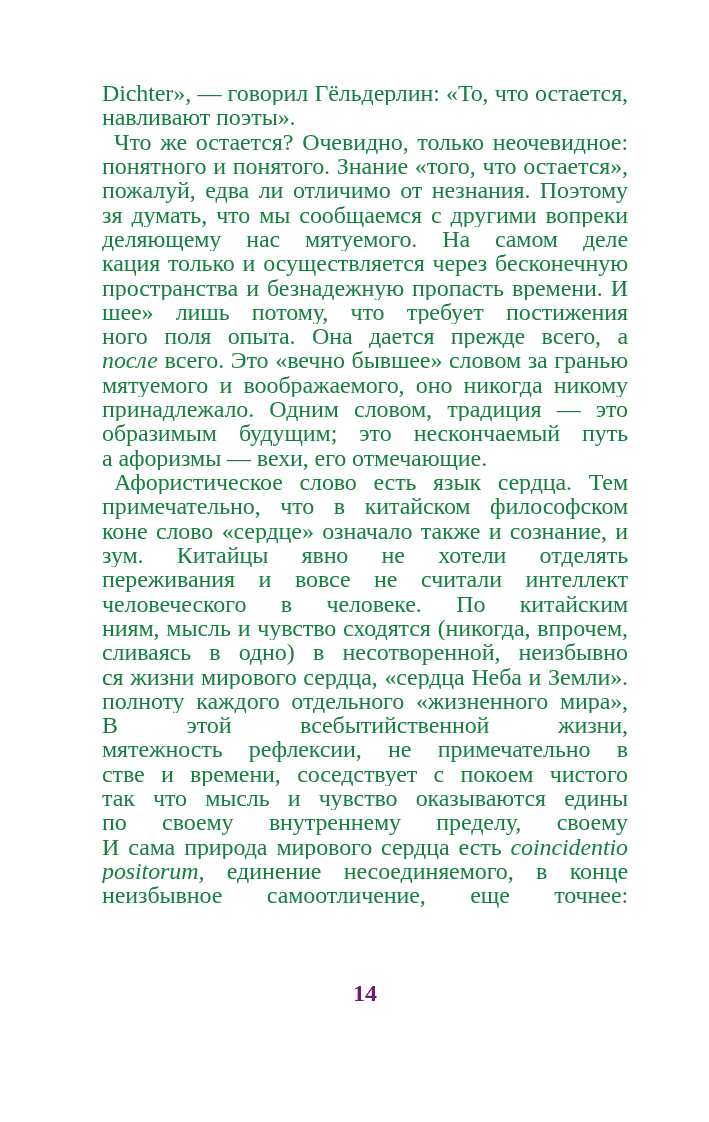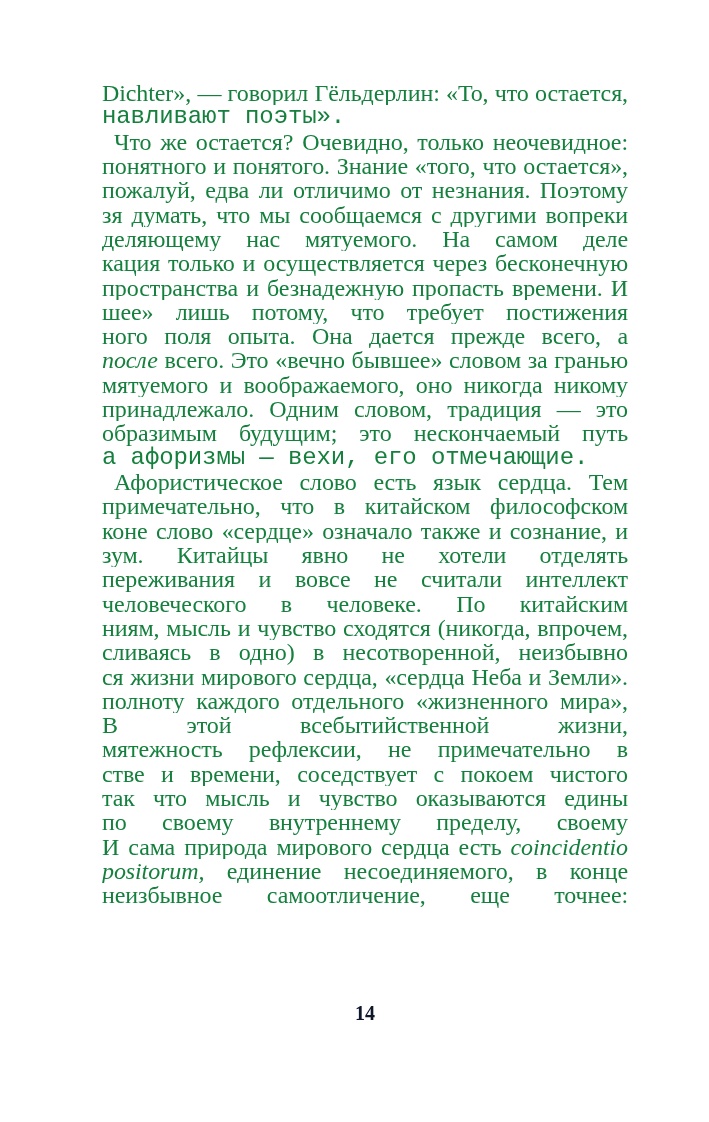--- a/index.html
+++ b/index.html
@@ -27,37 +27,36 @@
   }
   .line {
     text-align: justify;
     text-align-last: justify;
     height: 24.32px;
     overflow: hidden;
     white-space: normal;
   }
   .line.last {
     text-align-last: left;
-    font-family: Liberation Mono, monospace;
   }
   .line.indent {
     text-indent: 12px;
   }
   .line i {
     font-style: italic;
   }
   .page-number {
     position: absolute;
     left: 102px;
-    top: 1002px;
+    top: 980px;
     width: 526px;
     text-align: center;
-    font-size: 20px;
+    font-size: 24px;
     font-weight: bold;
-    color: #0f172a;
+    color: #701a75;
   }
 </style>
 </head>
 <body>
 
 <div class="book-page">
   <div class="text-block">
       <div class="line"><span>Dichter», — говорил Гёльдерлин: «То, что остается, уста-</span></div>
       <div class="line last"><span>навливают поэты».</span></div>
       <div class="line indent"><span>Что же остается? Очевидно, только неочевидное:</span></div>

